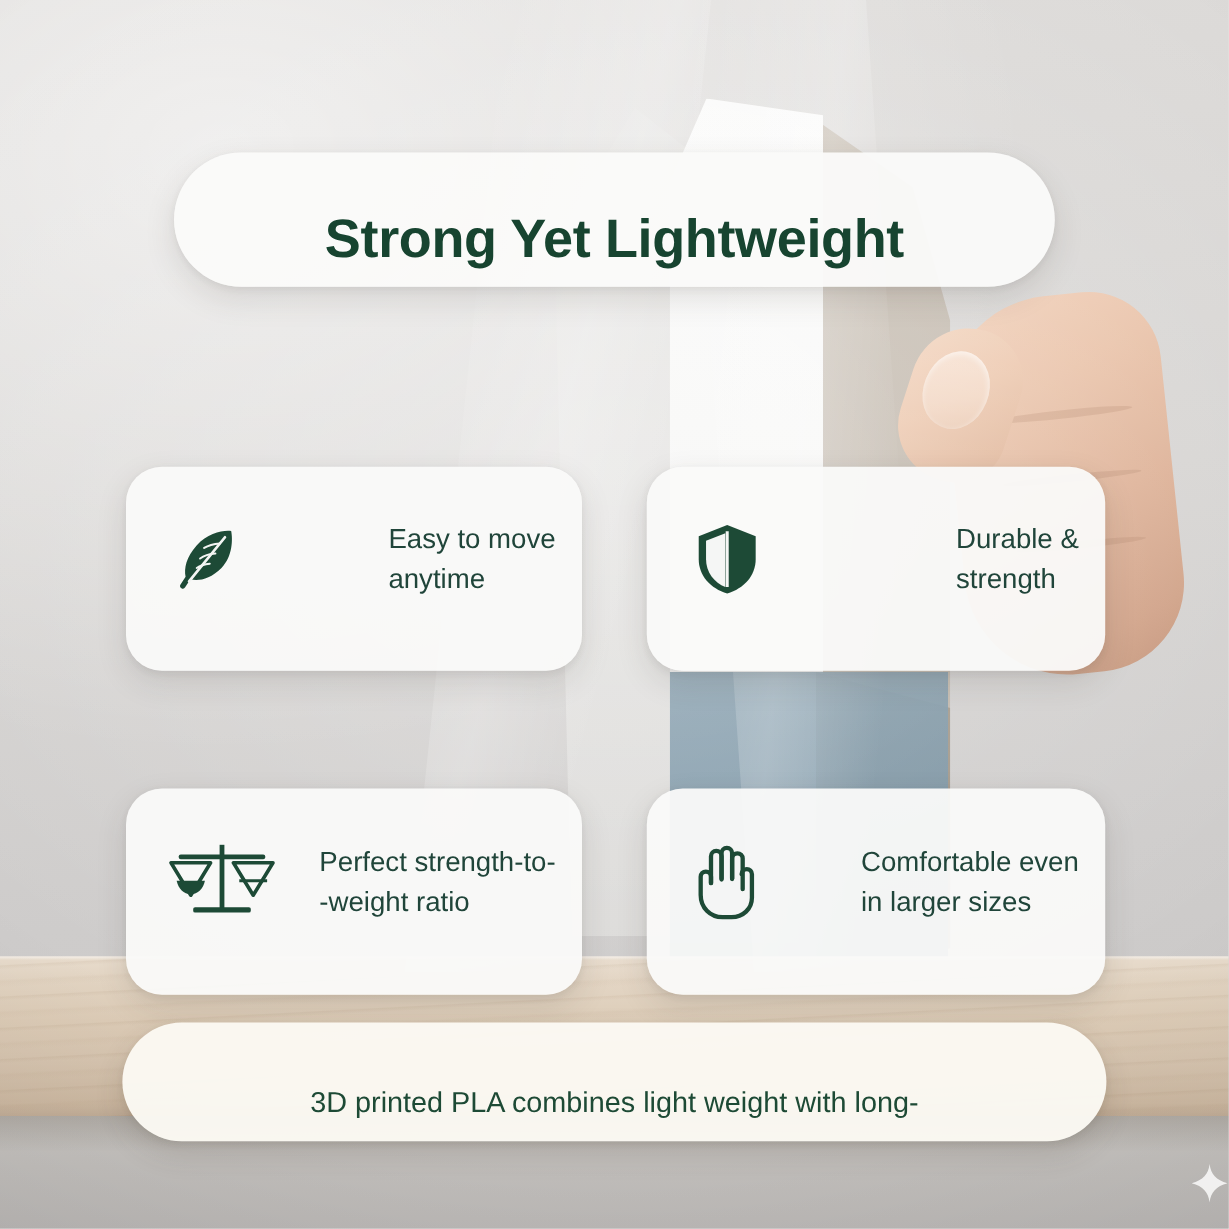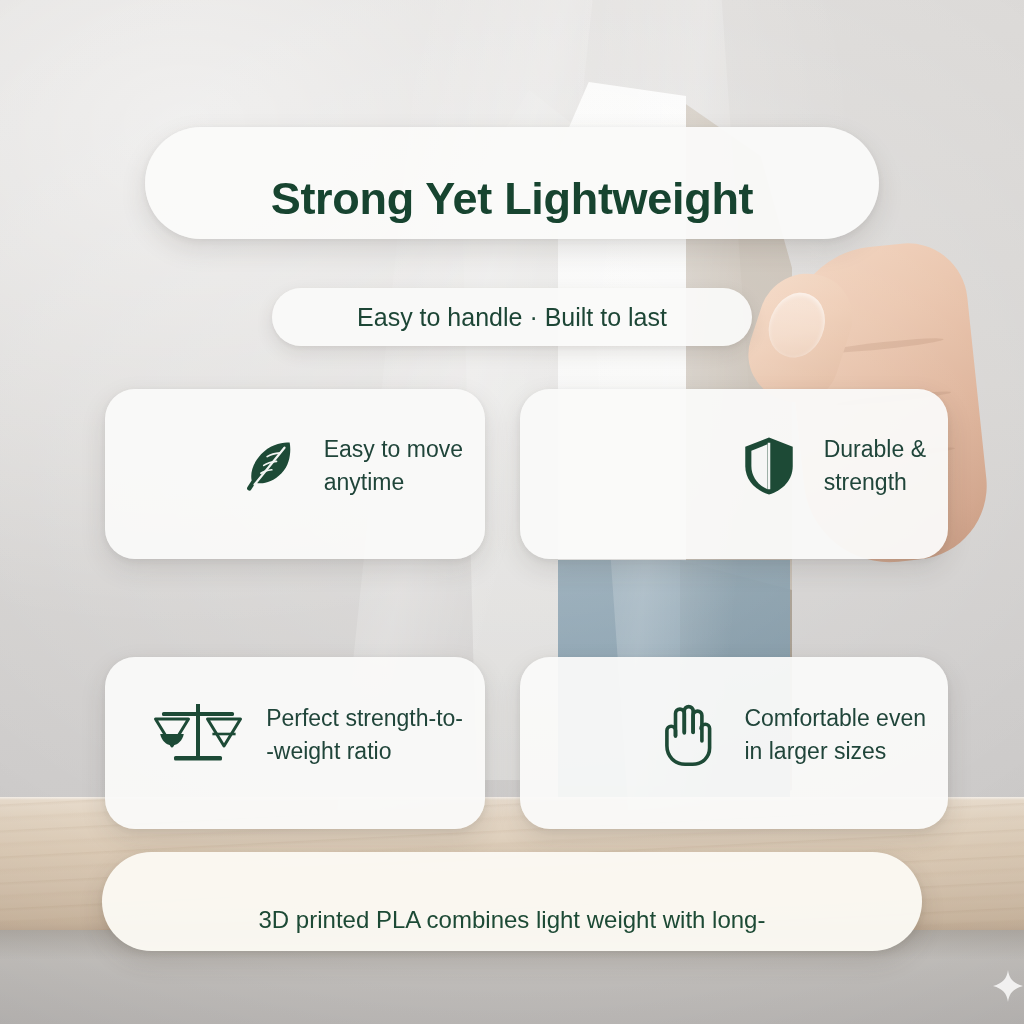--- a/index.html
+++ b/index.html
@@ -198,29 +198,29 @@
     font-size: 25px;
     font-weight: 400;
     color: #1d4636;
     white-space: nowrap;
   }
 
   .cards-grid { position: absolute; left: 0; top: 0; }
 
   .card {
     border-radius: 30px;
-    justify-content: flex-end;
+    justify-content: space-between;
     padding: 0 22px 16px 34px;
     gap: 22px;
     background: rgba(250,250,249,0.945);
   }
   .card.r1 { top: 389px; height: 170px; }
   .card.r2 { top: 613px; height: 172px; margin-top: 44px; }
   .card.c1 { left: 105px; width: 380px; }
-  .card.c2 { left: 520px; width: 428px; }
+  .card.c2 { left: 539px; width: 382px; }
 
   .card-icon {
     flex: 0 0 auto;
     width: 66px; height: 66px;
     display: flex; align-items: center; justify-content: center;
     color: #1d4a36;
   }
   .card-icon svg { display: block; }
 
   .card-label {
@@ -298,23 +298,20 @@
   <div class="shelf-shadow"></div>
 
   <div class="photo-vignette"></div>
   <div class="sheen" style="left:380px;top:0;width:170px;height:810px;transform:skewX(-6deg);"></div>
   <div class="sheen" style="left:600px;top:0;width:150px;height:810px;transform:skewX(4deg);"></div>
 
   <div class="pill" id="title-pill">
     <div id="title-text">Strong Yet Lightweight</div>
   </div>
 
-  <div class="pill" id="subtitle-pill">
-    <div id="subtitle-text">Easy to handle · Built to last</div>
-  </div>
 
   <div class="cards-grid">
 
     <div class="card r1 c1">
       <span class="card-icon">
         <svg width="60" height="60" viewBox="0 0 64 64" fill="none" aria-hidden="true">
           <path d="M54 7C47 6 33 9 23.5 19.5 14 30 12 40 13.5 47.5L9 54.5a2.4 2.4 0 0 0 .8 3.3 2.4 2.4 0 0 0 3.3-.8l4.7-7.1c7.4 1.8 17.7-.2 27.6-10.1C55.4 29.7 55.5 14 54 7Z" fill="currentColor"></path>
           <path d="M48.5 12.5 16.6 51.8" stroke="#f3f5f3" stroke-width="2.4" stroke-linecap="round"></path>
           <path d="M44 18c-5 .4-10 1.5-14 4M40 27c-5.2.4-10 1.7-13.6 4.4M35 36c-4.6.5-8.6 1.7-11.6 3.8" stroke="#f3f5f3" stroke-width="1.8" stroke-linecap="round"></path>
         </svg>

